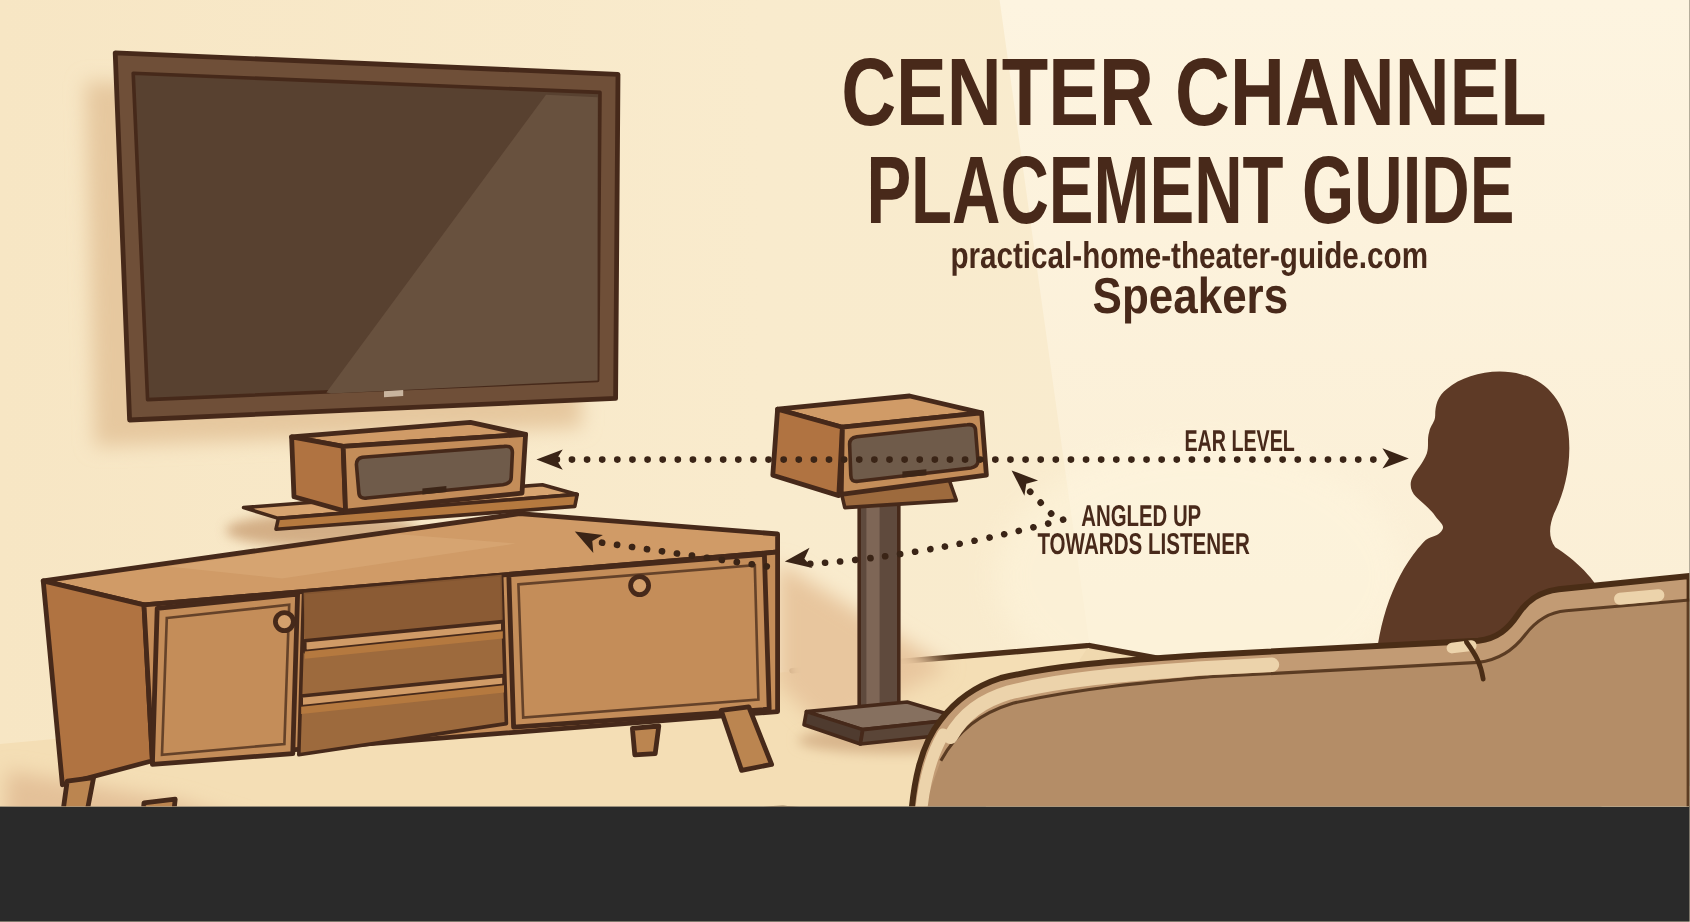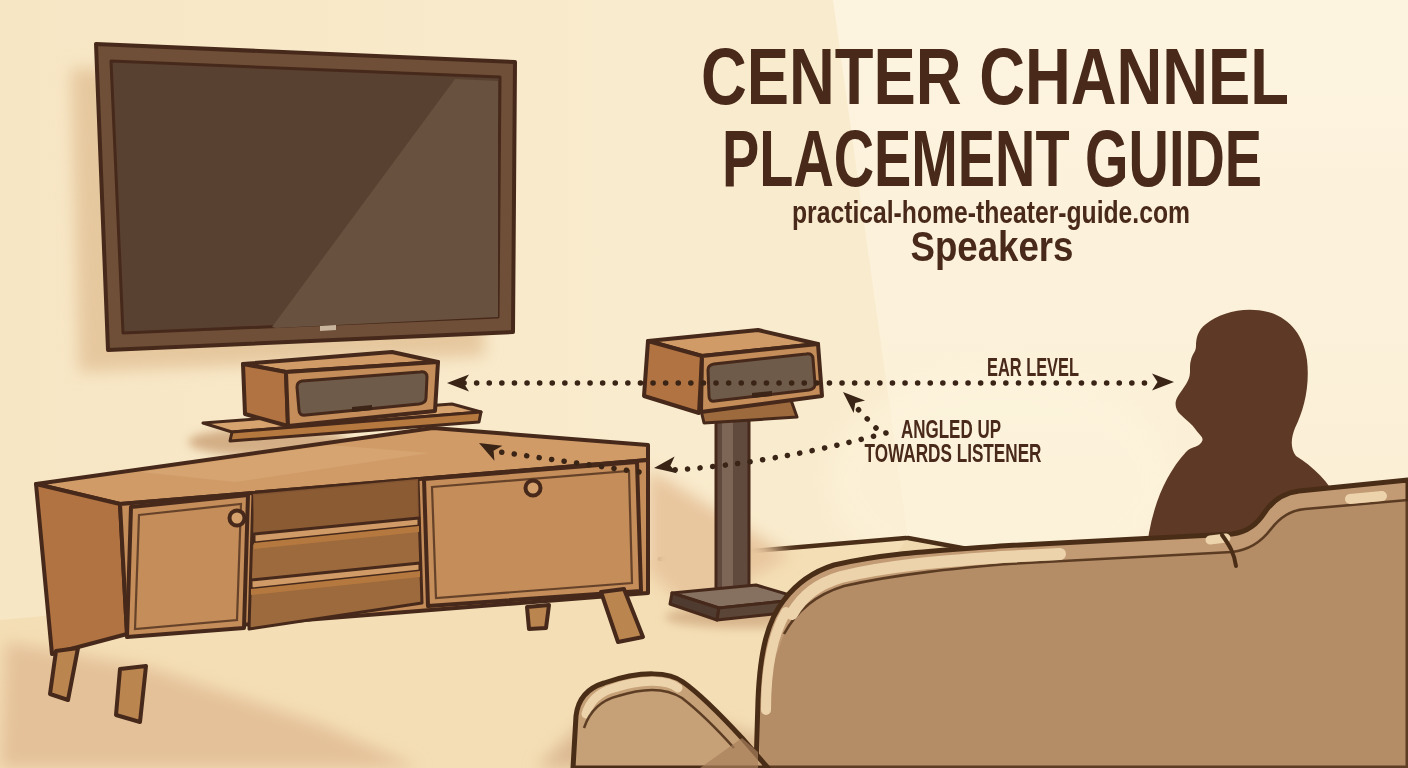--- a/index.html
+++ b/index.html
@@ -3,21 +3,21 @@
 <meta charset="utf-8">
 <style>
   :root{
     --ink:#48291a; --arrow:#3a2416; --outline:#46291a;
     --wall:#f9ebcd; --wall-right:#fcf1da; --floor:#f4deb5; --shadow:#e3c098;
     --wood-light:#d09b67; --wood-mid:#c48d59; --wood-dark:#b07341; --wood-deep:#9d6a3d;
     --grille:#6f5b4a; --screen:#584130; --screen-glare:#68513e; --bezel:#6f4f38;
     --stand-metal:#5f4a3d; --couch:#c29b74; --couch-highlight:#ecd3ab; --silhouette:#5e3a26;
   }
   html,body{margin:0;padding:0;background:#2a2a2a;}
-  .stage{position:relative;width:1408px;height:768px;overflow:hidden;background:var(--wall);
+  .stage{position:relative;width:1408px;height:672px;overflow:hidden;background:var(--wall);
          font-family:"Liberation Sans",sans-serif;}
   svg{position:absolute;left:0;top:0;display:block;}
   .o{stroke:var(--outline);stroke-width:4;stroke-linejoin:round;stroke-linecap:round;}
   .o3{stroke:var(--outline);stroke-width:3;stroke-linejoin:round;stroke-linecap:round;}
   .thin{stroke:var(--outline);stroke-width:2.2;fill:none;opacity:.75;stroke-linecap:round;}
   .dots{stroke:var(--arrow);stroke-width:5.5;fill:none;stroke-linecap:round;stroke-dasharray:0.1 12.5;}
   .head{fill:var(--arrow);stroke:none;} .couchf{fill:var(--couch);}
   .hl{stroke:var(--couch-highlight);fill:none;stroke-linecap:round;}
   text{fill:var(--ink);font-weight:bold;}
   .title{font-size:80px;letter-spacing:0px;}

